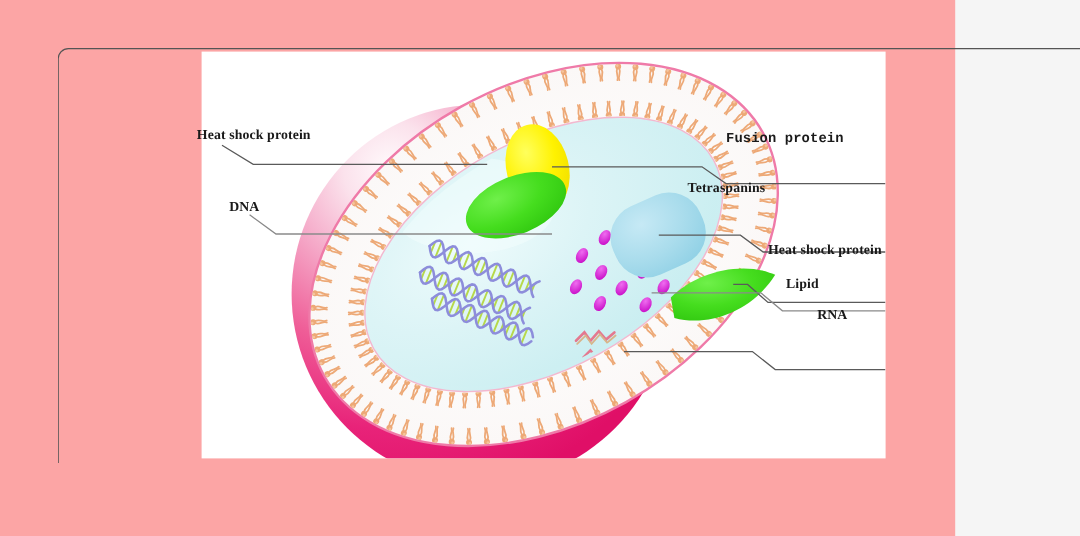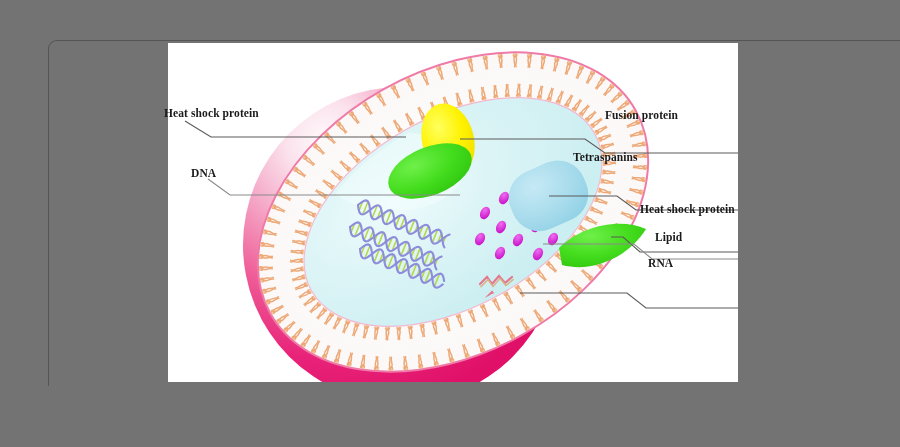--- a/index.html
+++ b/index.html
@@ -8,23 +8,23 @@
     background: #f5f5f5;
   }
   body {
     width: 900px;
     height: 447px;
     overflow: hidden;
     font-family: "Liberation Serif", serif;
   }
   #stage {
     position: relative;
-    width: 900px;
+    width: 796px;
     height: 447px;
-    background: #737373;
+    background: #fca5a5;
   }
   
   #doc-frame {
     position: absolute;
     left: 48px;
     top: 40px;
     width: 860px;
     height: 346px;
     border-top: 1.5px solid #545454;
     border-left: 1.5px solid #545454;
@@ -430,23 +430,23 @@
 
         <path d="M 352 250 L 459 250 L 478 265 L 570 265"></path>
       </g>
     </svg>
   </div>
 
   <div class="lbl left" style="left:164px; top:108px;">Heat shock protein</div>
 
   <div class="lbl left" style="left:191px; top:168px;">DNA</div>
 
-  <div class="lbl" style="left:605px; top:110px;">Fusion protein</div>
+  <div class="lbl" style="left:605px; top:110px;font-family:Liberation Mono, monospace;">Fusion protein</div>
 
   <div class="lbl" style="left:573px; top:152px;">Tetraspanins</div>
 
   <div class="lbl" style="left:640px; top:204px;">Heat shock protein</div>
 
   <div class="lbl" style="left:655px; top:232px;">Lipid</div>
 
-  <div class="lbl" style="left:648px; top:258px;">RNA</div>
+  <div class="lbl" style="left:681px; top:258px;">RNA</div>
 
 </div>
 
 </body></html>

